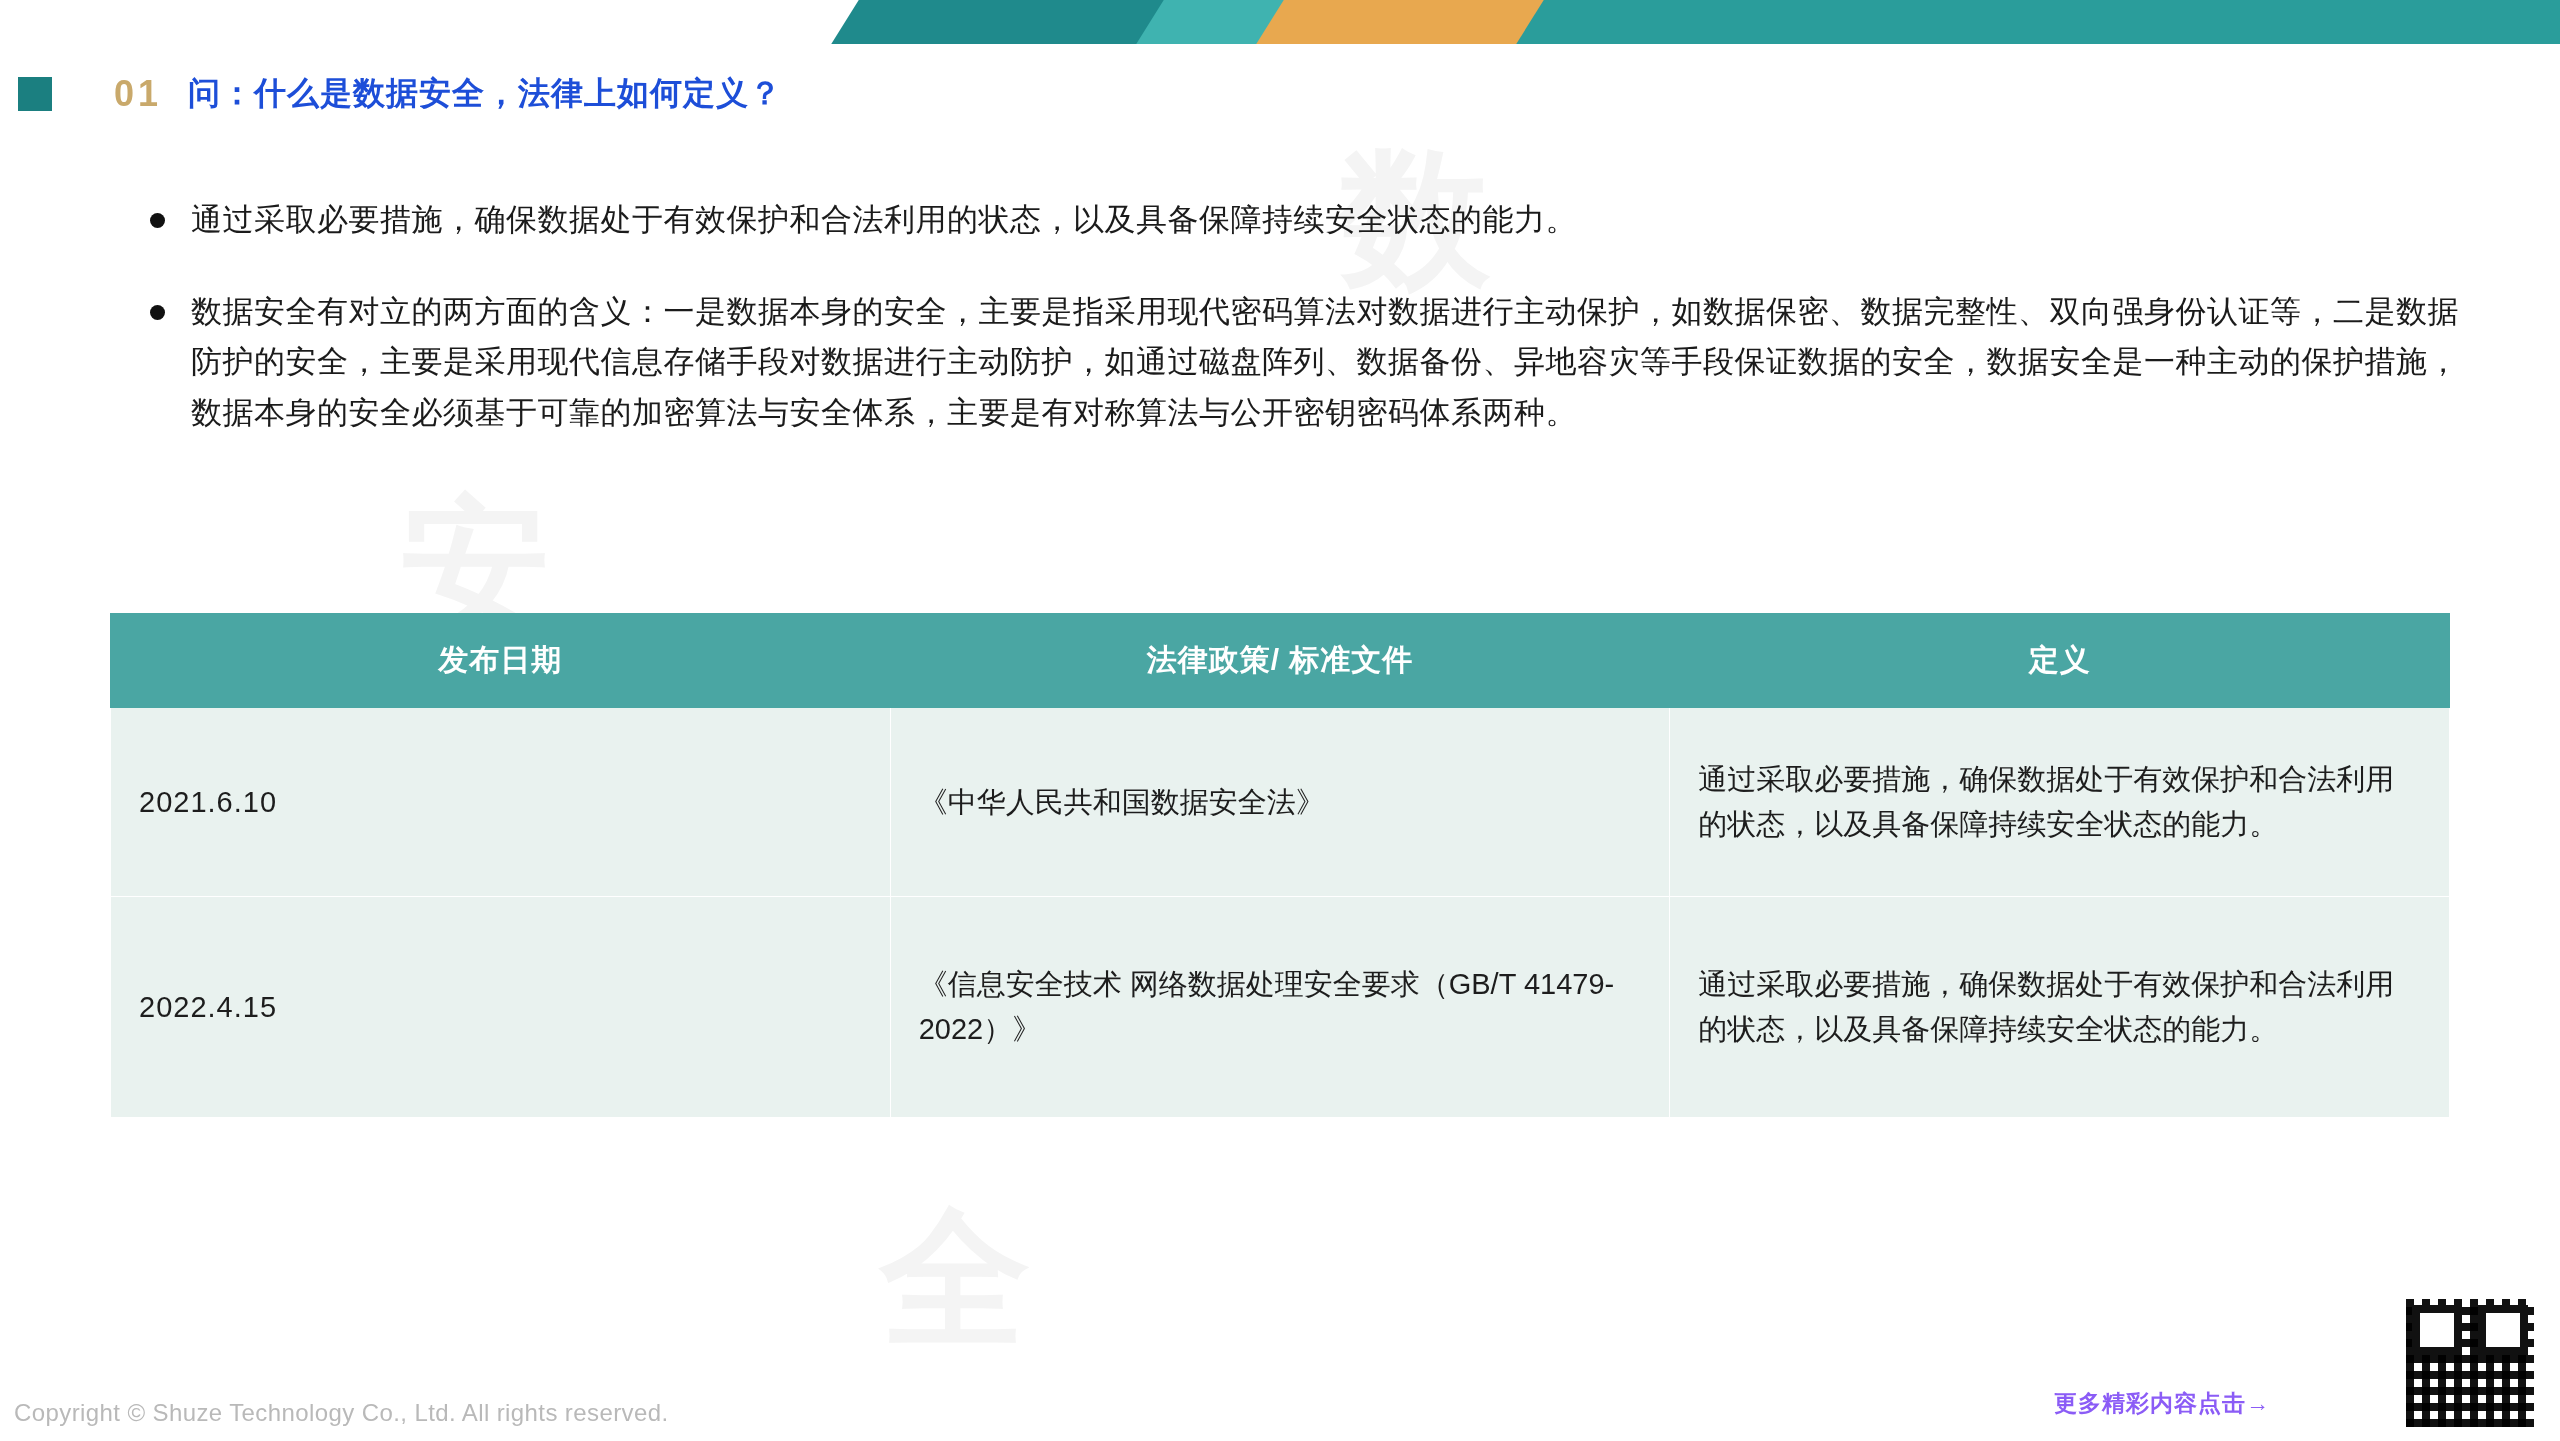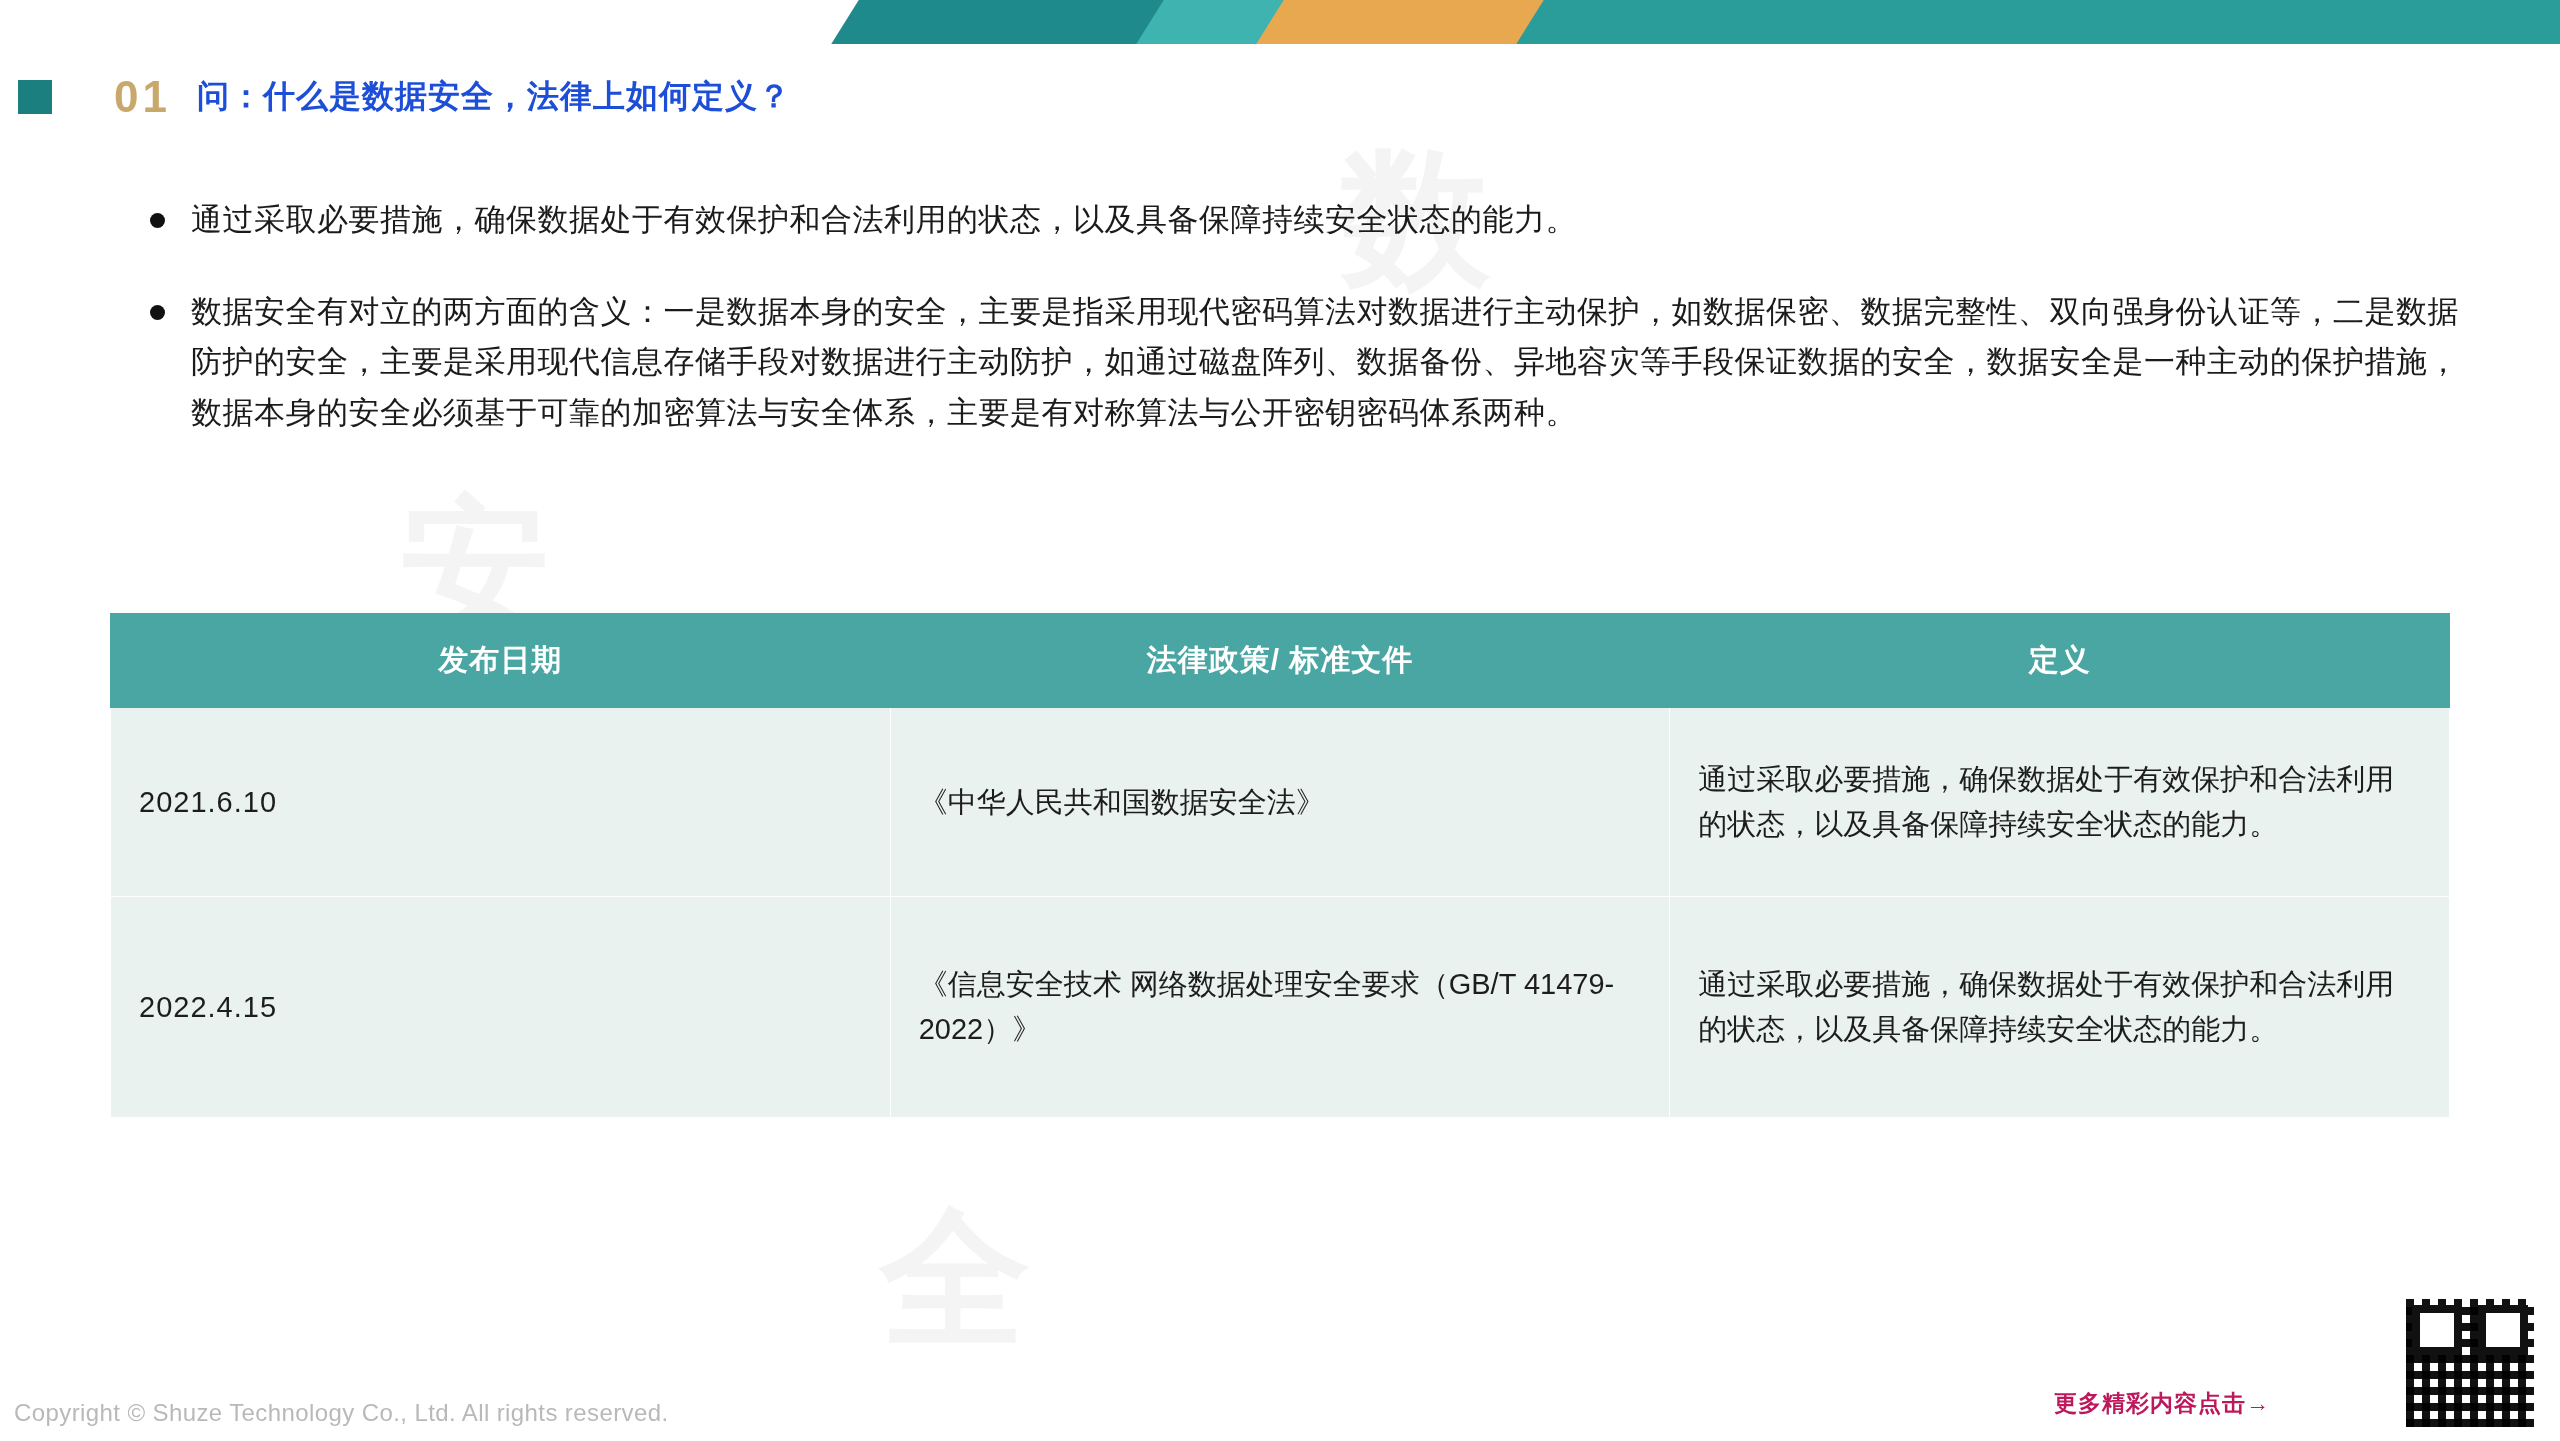--- a/index.html
+++ b/index.html
@@ -76,21 +76,21 @@
   }
   .title-square {
     width: 34px;
     height: 34px;
     background: #1b7f80;
     margin-left: 18px;
     flex: none;
   }
   .title-number {
     margin-left: 62px;
-    font-size: 44px;
+    font-size: 36px;
     font-weight: bold;
     color: #c9a96b;
     letter-spacing: 4px;
     font-family: "Liberation Sans", sans-serif;
   }
   .title-text {
     margin-left: 26px;
     font-size: 32px;
     font-weight: bold;
     color: #1d4ed8;
@@ -174,21 +174,21 @@
     bottom: 14px;
     font-size: 24px;
     color: #b9b9b9;
     letter-spacing: 0.4px;
   }
   .footer-cta {
     position: absolute;
     right: 290px;
     bottom: 22px;
     font-size: 23px;
-    color: #be185d;
+    color: #8b5cf6;
     font-weight: bold;
     letter-spacing: 1px;
   }
   .qr {
     position: absolute;
     right: 22px;
     bottom: 10px;
     width: 128px;
     height: 128px;
     background:

